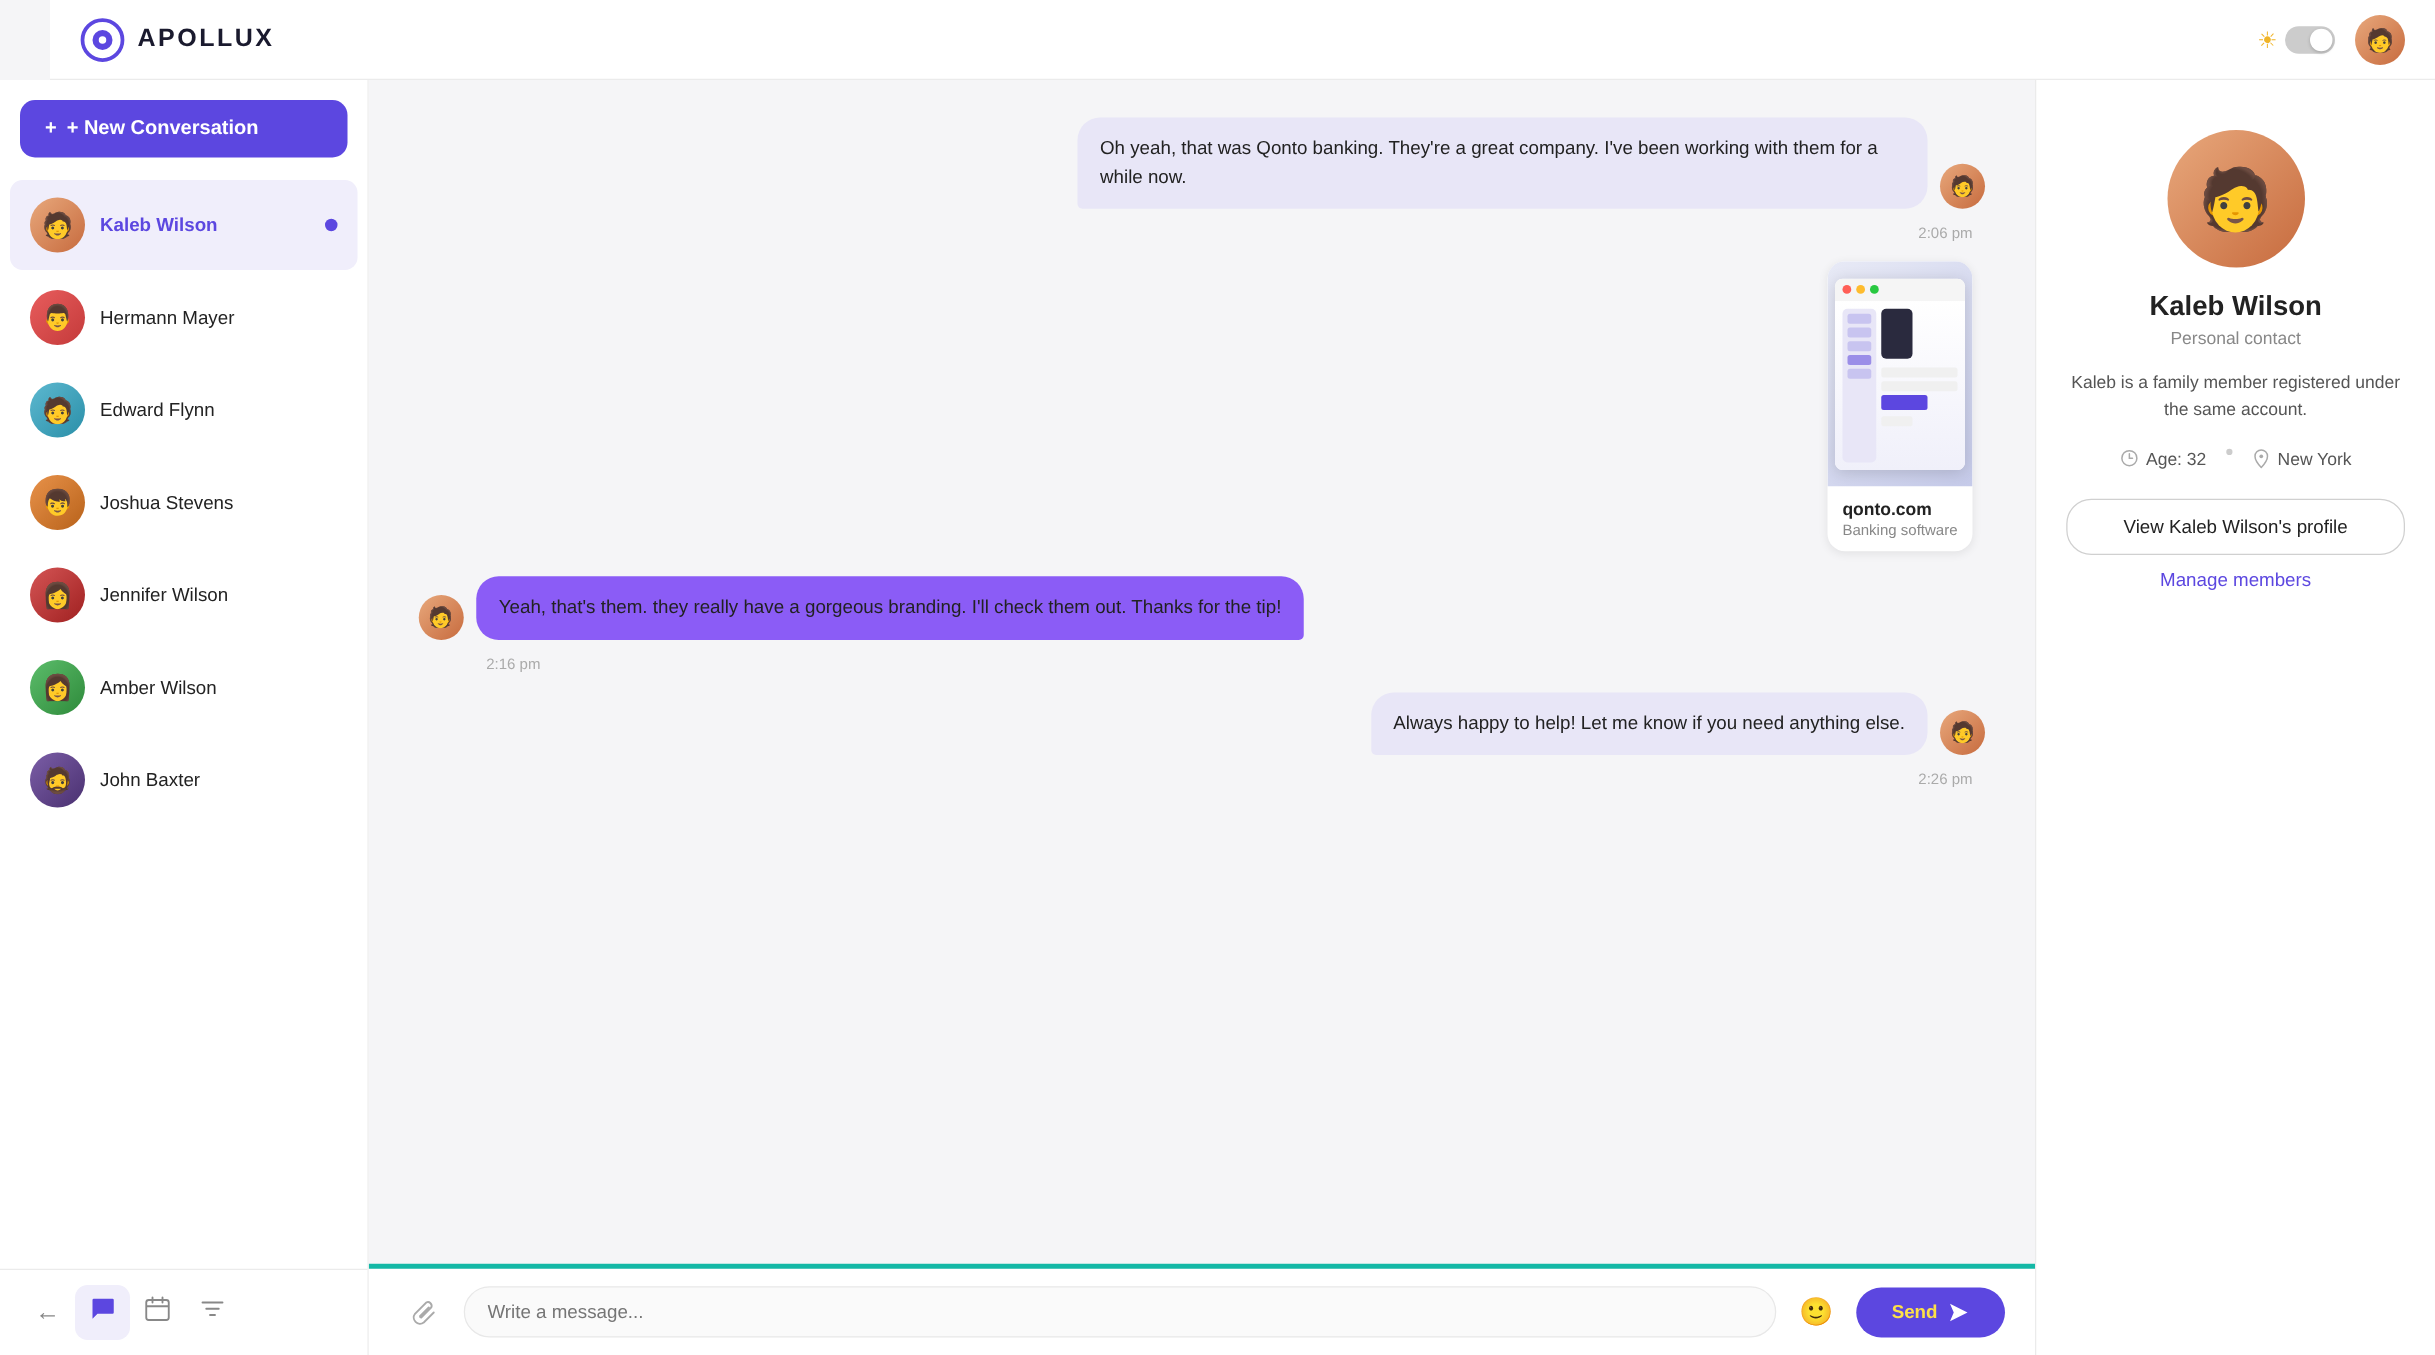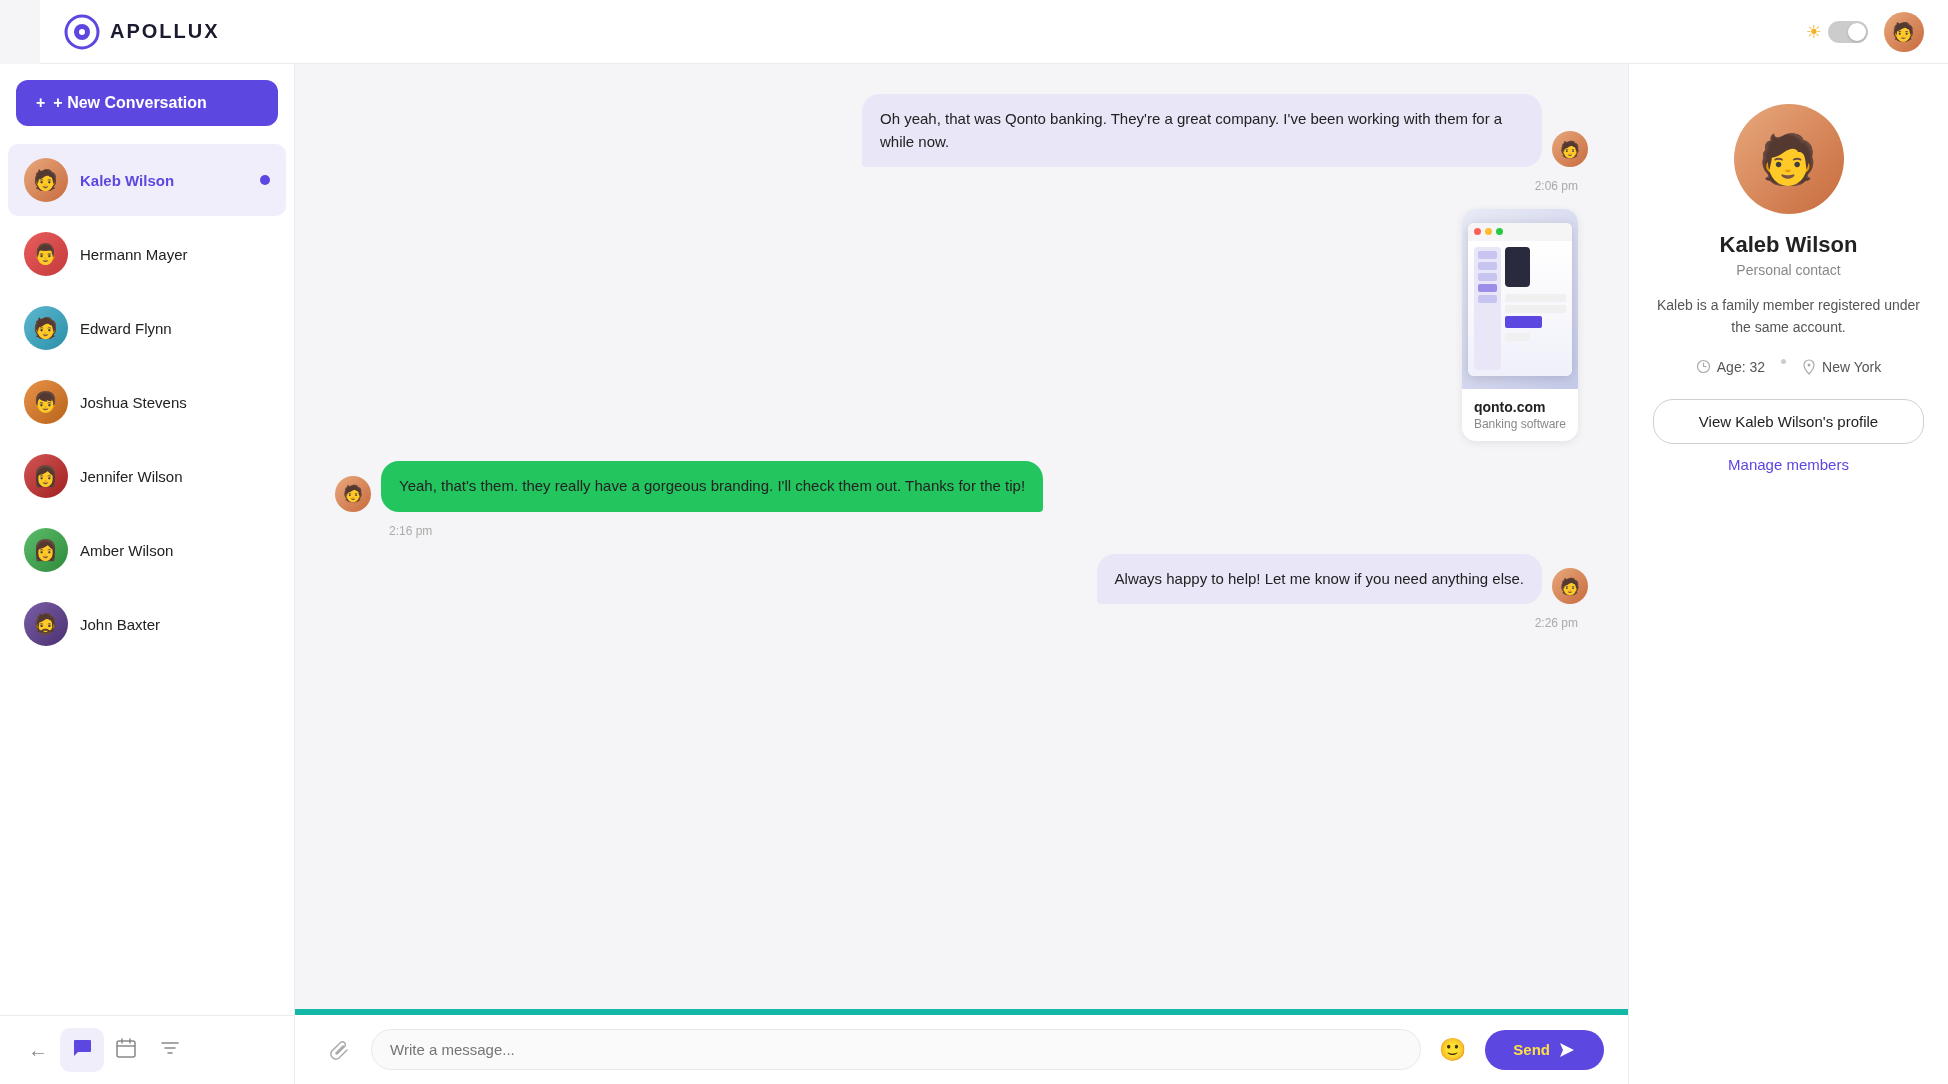--- a/index.html
+++ b/index.html
@@ -253,21 +253,21 @@
       border-radius: 18px;
       font-size: 15px;
       line-height: 1.5;
     }
     .msg-bubble.received {
       background: #e8e6f7;
       color: #222;
       border-bottom-left-radius: 4px;
     }
     .msg-bubble.sent {
-      background: #22c55e;
+      background: #8b5cf6;
       color: #222;
       border-bottom-right-radius: 4px;
     }
     .msg-time {
       text-align: center;
       font-size: 12px;
       color: #aaa;
       margin: 4px 0 16px;
     }
     .msg-time.right {
@@ -387,21 +387,21 @@
       font-size: 16px;
       display: flex;
       align-items: center;
       justify-content: center;
       overflow: hidden;
     }
 
     
     .input-bar {
       background: #fff;
-      border-top: 6px solid #14b8a6;
+      border-top: 4px solid #14b8a6;
       padding: 14px 24px;
       display: flex;
       align-items: center;
       gap: 12px;
     }
     .attach-btn {
       width: 40px;
       height: 40px;
       border: none;
       background: none;

